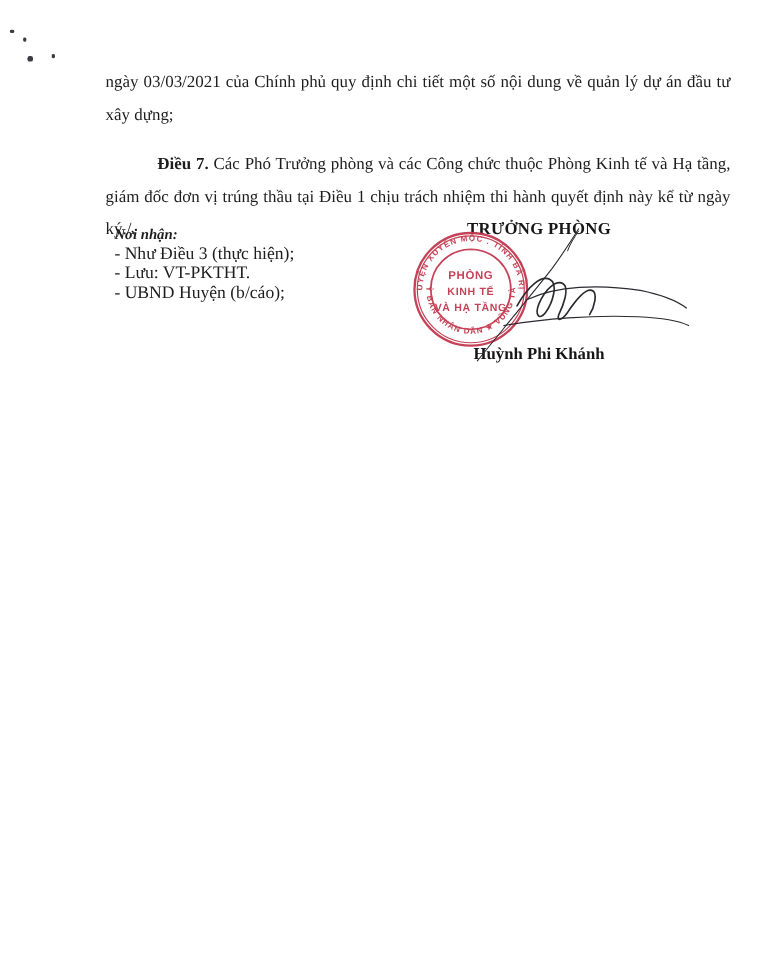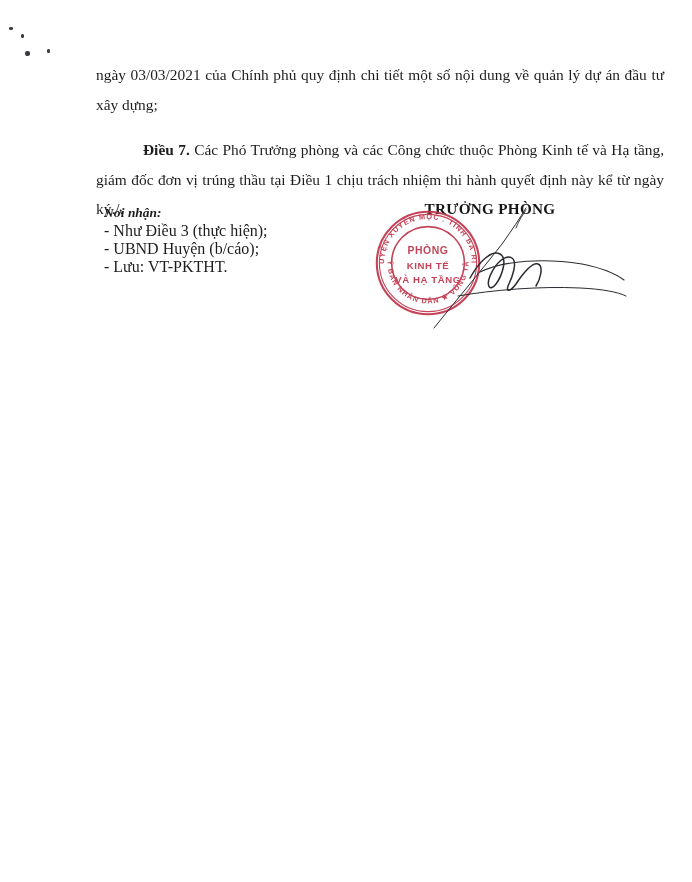--- a/index.html
+++ b/index.html
@@ -145,26 +145,27 @@
     <p class="para continuation">ngày 03/03/2021 của Chính phủ quy định chi tiết một số nội dung về quản lý dự án đầu tư xây dựng;</p>
 
     <p class="para indented"><span class="bold">Điều 7.</span><span> Các Phó Trưởng phòng và các Công chức thuộc Phòng Kinh tế và Hạ tầng, giám đốc đơn vị trúng thầu tại Điều 1 chịu trách nhiệm thi hành quyết định này kể từ ngày ký./.</span></p>
   </div>
 
   <div id="lower-block">
 
     <div id="recipients">
       <div class="recip-title">Nơi nhận:</div>
       <div class="recip-item">- Như Điều 3 (thực hiện);</div>
+      <div class="recip-item">- Lưu: VT-PKTHT.</div>
       <div class="recip-item">- UBND Huyện (b/cáo);</div>
-      <div class="recip-item">- Lưu: VT-PKTHT.</div>
     </div>
 
     <div id="signature-block">
       <div id="signer-title">TRƯỞNG PHÒNG</div>
+      <div id="signer-name">Huỳnh Phi Khánh</div>
     </div>
   </div>
 
   <div id="seal">
     <svg width="106" height="106" viewBox="0 0 106 106" xmlns="http://www.w3.org/2000/svg">
       <defs>
         <path id="outerArcTop" d="M 9,53 A 44,44 0 0 1 97,53"></path>
         <path id="outerArcBottom" d="M 12.5,53 A 40.5,40.5 0 0 0 93.5,53"></path>
       </defs>
       <g fill="none" stroke="#c0344a" stroke-width="2.1">

